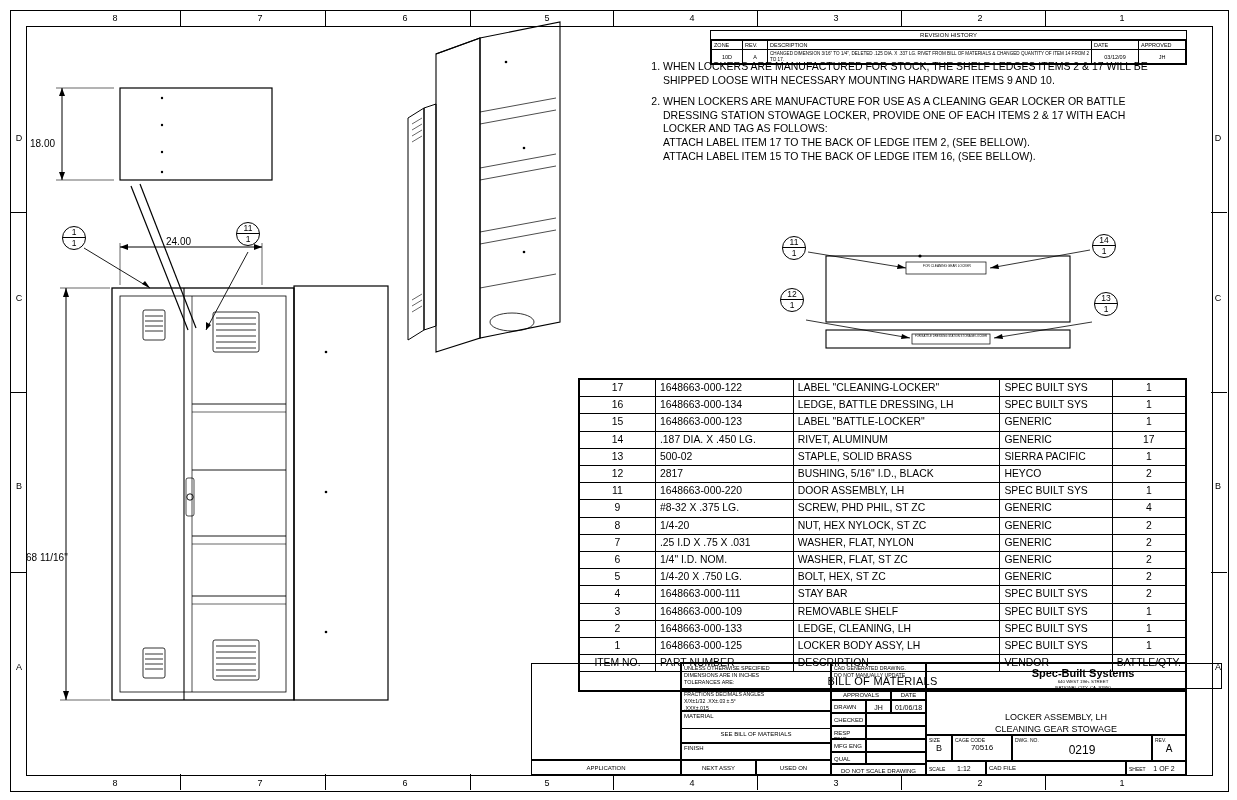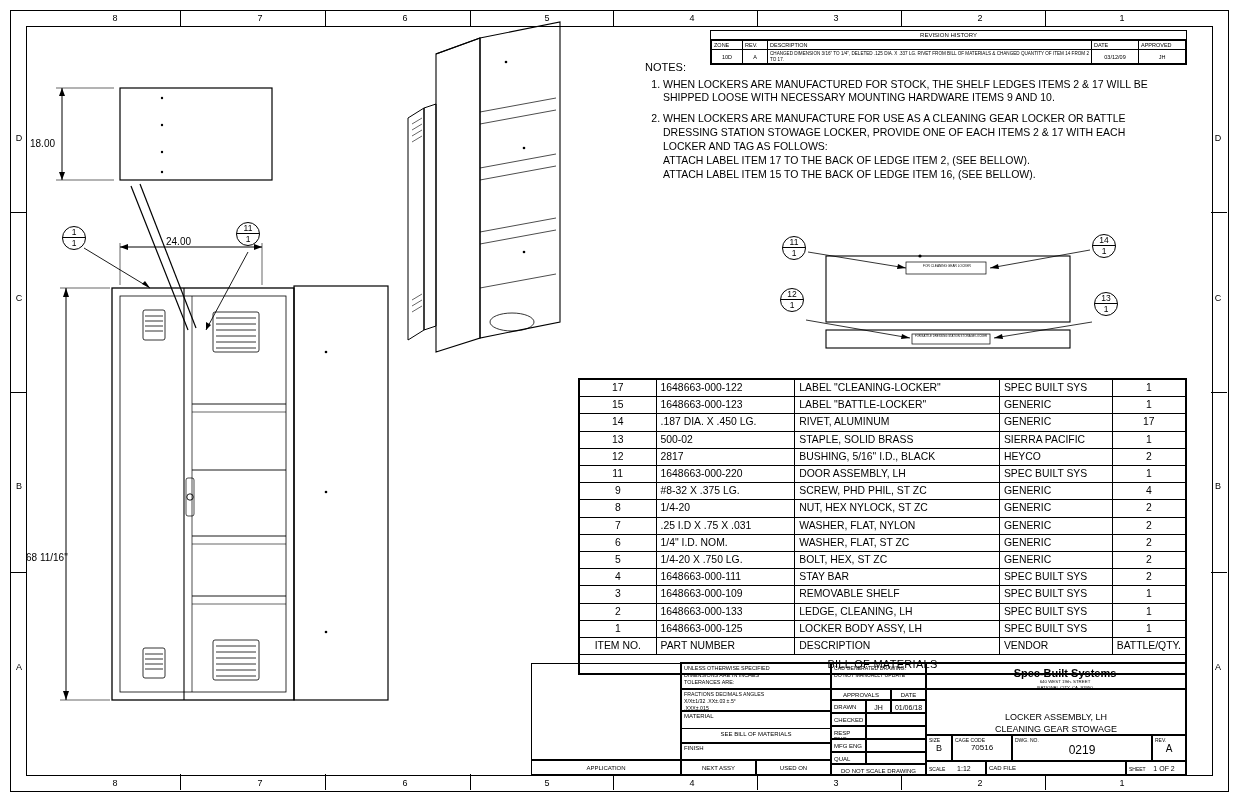--- a/index.html
+++ b/index.html
@@ -129,21 +129,20 @@
         <td style="text-align:center">A</td>
         <td style="font-size:4.6px;line-height:1.25">CHANGED DIMENSION 3/16" TO 1/4", DELETED .125 DIA. X .337 LG. RIVET FROM BILL OF MATERIALS &amp; CHANGED QUANTITY OF ITEM 14 FROM 2 TO 17.</td>
         <td style="text-align:center">03/12/09</td>
         <td style="text-align:center">JH</td>
       </tr>
     </tbody>
       </table>
   </div>
 
   <div class="notes">
-    <div class="hdr">NOTES:</div>
     <ol>
       <li>WHEN LOCKERS ARE MANUFACTURED FOR STOCK, THE SHELF LEDGES ITEMS 2 &amp; 17 WILL BE SHIPPED LOOSE WITH NECESSARY MOUNTING HARDWARE ITEMS 9 AND 10.</li>
       <li style="white-space:pre-line">WHEN LOCKERS ARE MANUFACTURE FOR USE AS A CLEANING GEAR LOCKER OR BATTLE DRESSING STATION STOWAGE LOCKER, PROVIDE ONE OF EACH ITEMS 2 &amp; 17 WITH EACH LOCKER AND TAG AS FOLLOWS:
 ATTACH LABEL ITEM 17 TO THE BACK OF LEDGE ITEM 2, (SEE BELLOW).
 ATTACH LABEL ITEM 15 TO THE BACK OF LEDGE ITEM 16, (SEE BELLOW).</li>
     </ol>
   </div>
 
   <svg class="draw" viewBox="0 0 1237 800">
     <g fill="none" stroke="#000" stroke-width="1">
@@ -314,20 +313,27 @@
     <table>
       <tbody id="bom-body">
           <tr>
             <td class="c" style="width: 74px;">17</td>
             <td style="width: 140px;">1648663-000-122</td>
             <td style="width: 212px;">LABEL "CLEANING-LOCKER"</td>
             <td style="width: 110px;">SPEC BUILT SYS</td>
             <td class="c">1</td>
           </tr>
           <tr>
+            <td class="c" style="width: 74px;">16</td>
+            <td style="width: 140px;">1648663-000-134</td>
+            <td style="width: 212px;">LEDGE, BATTLE DRESSING, LH</td>
+            <td style="width: 110px;">SPEC BUILT SYS</td>
+            <td class="c">1</td>
+          </tr>
+          <tr>
             <td class="c" style="width: 74px;">15</td>
             <td style="width: 140px;">1648663-000-123</td>
             <td style="width: 212px;">LABEL "BATTLE-LOCKER"</td>
             <td style="width: 110px;">GENERIC</td>
             <td class="c">1</td>
           </tr>
           <tr>
             <td class="c" style="width: 74px;">14</td>
             <td style="width: 140px;">.187 DIA. X .450 LG.</td>
             <td style="width: 212px;">RIVET, ALUMINUM</td>
@@ -464,21 +470,21 @@
     <div class="cell" style="left:150px;top:50px;width:35px;height:13px;padding-top:3px;">CHECKED</div>
     <div class="cell" style="left:185px;top:50px;width:60px;height:13px;"></div>
     <div class="cell" style="left:150px;top:63px;width:35px;height:13px;padding-top:3px;">RESP ENG</div>
     <div class="cell" style="left:185px;top:63px;width:60px;height:13px;"></div>
     <div class="cell" style="left:150px;top:76px;width:35px;height:13px;padding-top:3px;">MFG ENG</div>
     <div class="cell" style="left:185px;top:76px;width:60px;height:13px;"></div>
     <div class="cell" style="left:150px;top:89px;width:35px;height:12px;padding-top:3px;">QUAL ENG</div>
     <div class="cell" style="left:185px;top:89px;width:60px;height:12px;"></div>
     <div class="cell ctr" style="left:150px;top:101px;width:95px;height:11px;padding-top:3px;">DO NOT SCALE DRAWING</div>
 
-    <div class="cell ctr" style="left:245px;top:0;width:260px;height:26px;padding-top:3px;padding-left:20px;">
+    <div class="cell ctr" style="left:245px;top:0;width:296px;height:26px;padding-top:3px;padding-left:20px;">
       <div class="big" style="font-weight:bold;font-size:11px;">Spec-Built Systems</div>
       <div style="font-size:4.4px;white-space:pre-line;line-height:1.25;">640 WEST 19th. STREET
 NATIONAL CITY, CA. 91950</div>
     </div>
     <div class="cell ctr" style="left:245px;top:26px;width:260px;height:46px;padding-top:22px;font-size:9px;white-space:pre-line;line-height:1.3;">LOCKER ASSEMBLY, LH
 CLEANING GEAR STOWAGE</div>
 
     <div class="cell" style="left:245px;top:72px;width:26px;height:26px;padding-top:1px;">
       <span style="font-size:5px">SIZE</span>
       <div style="font-size:9px;text-align:center;">B</div>

